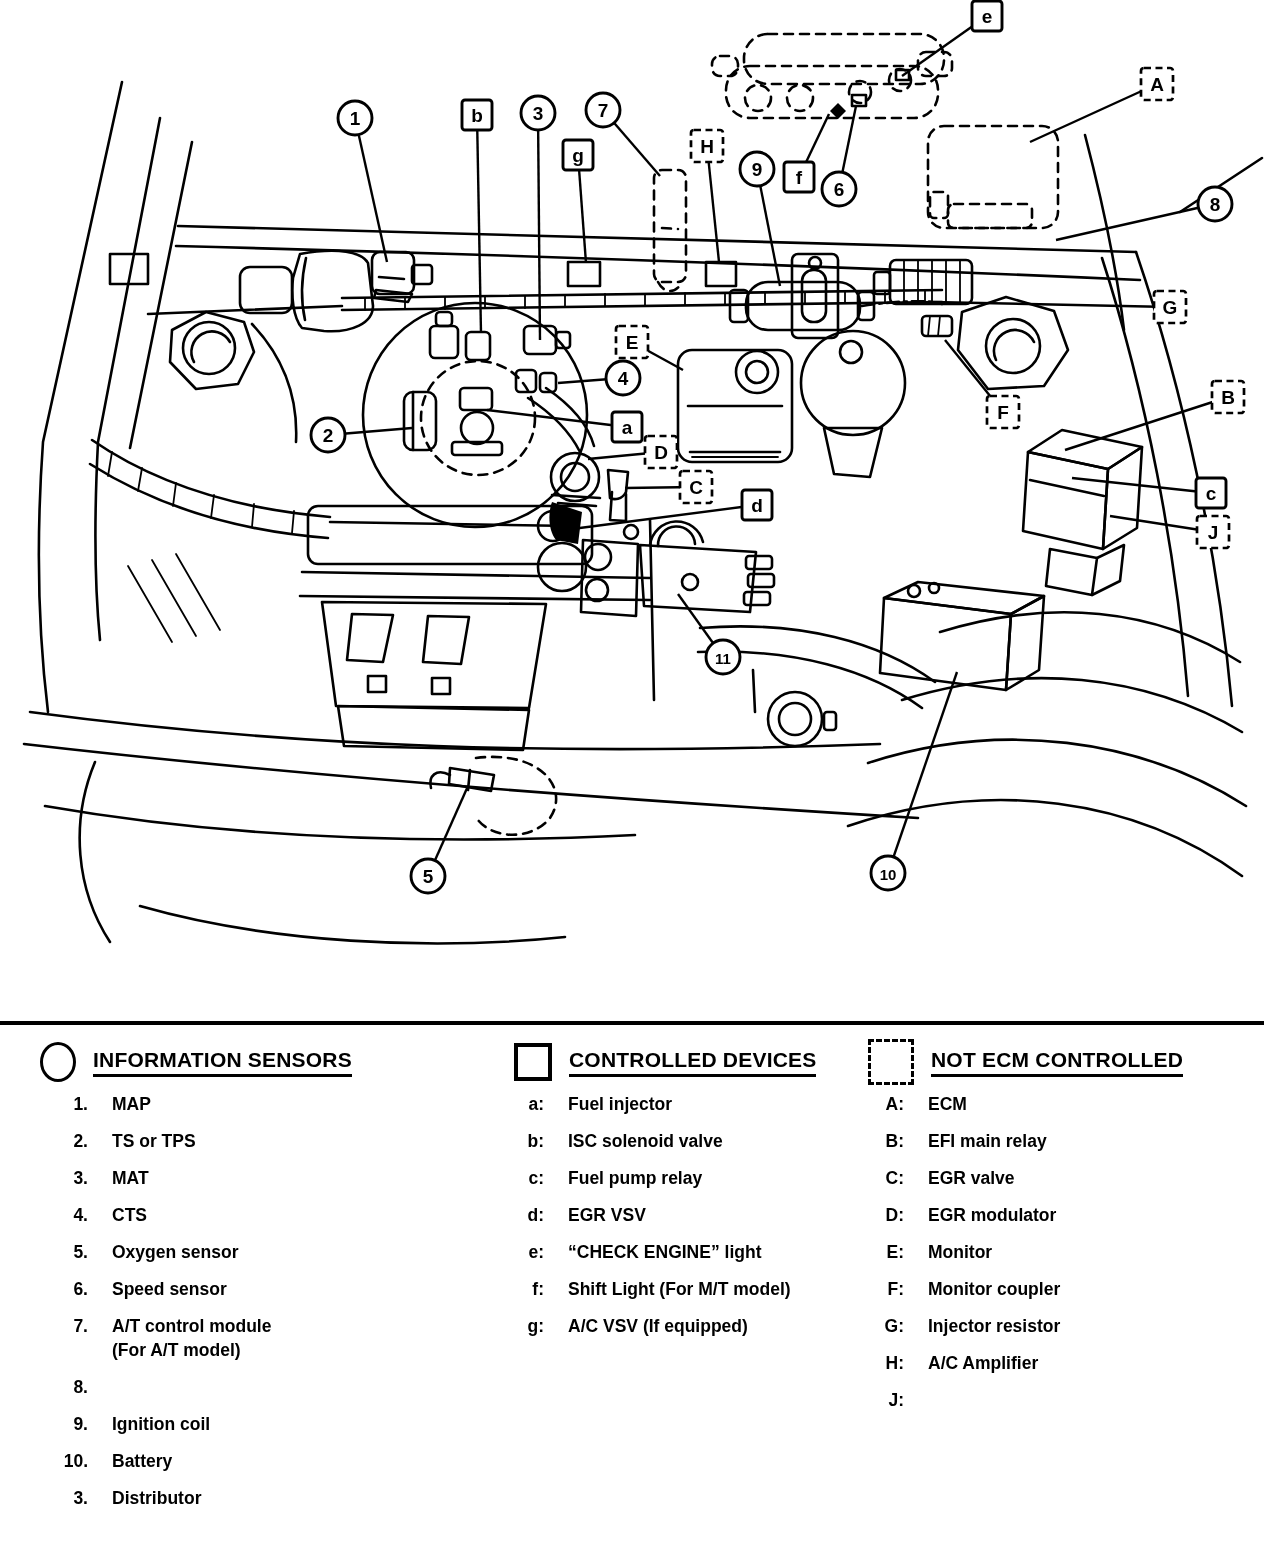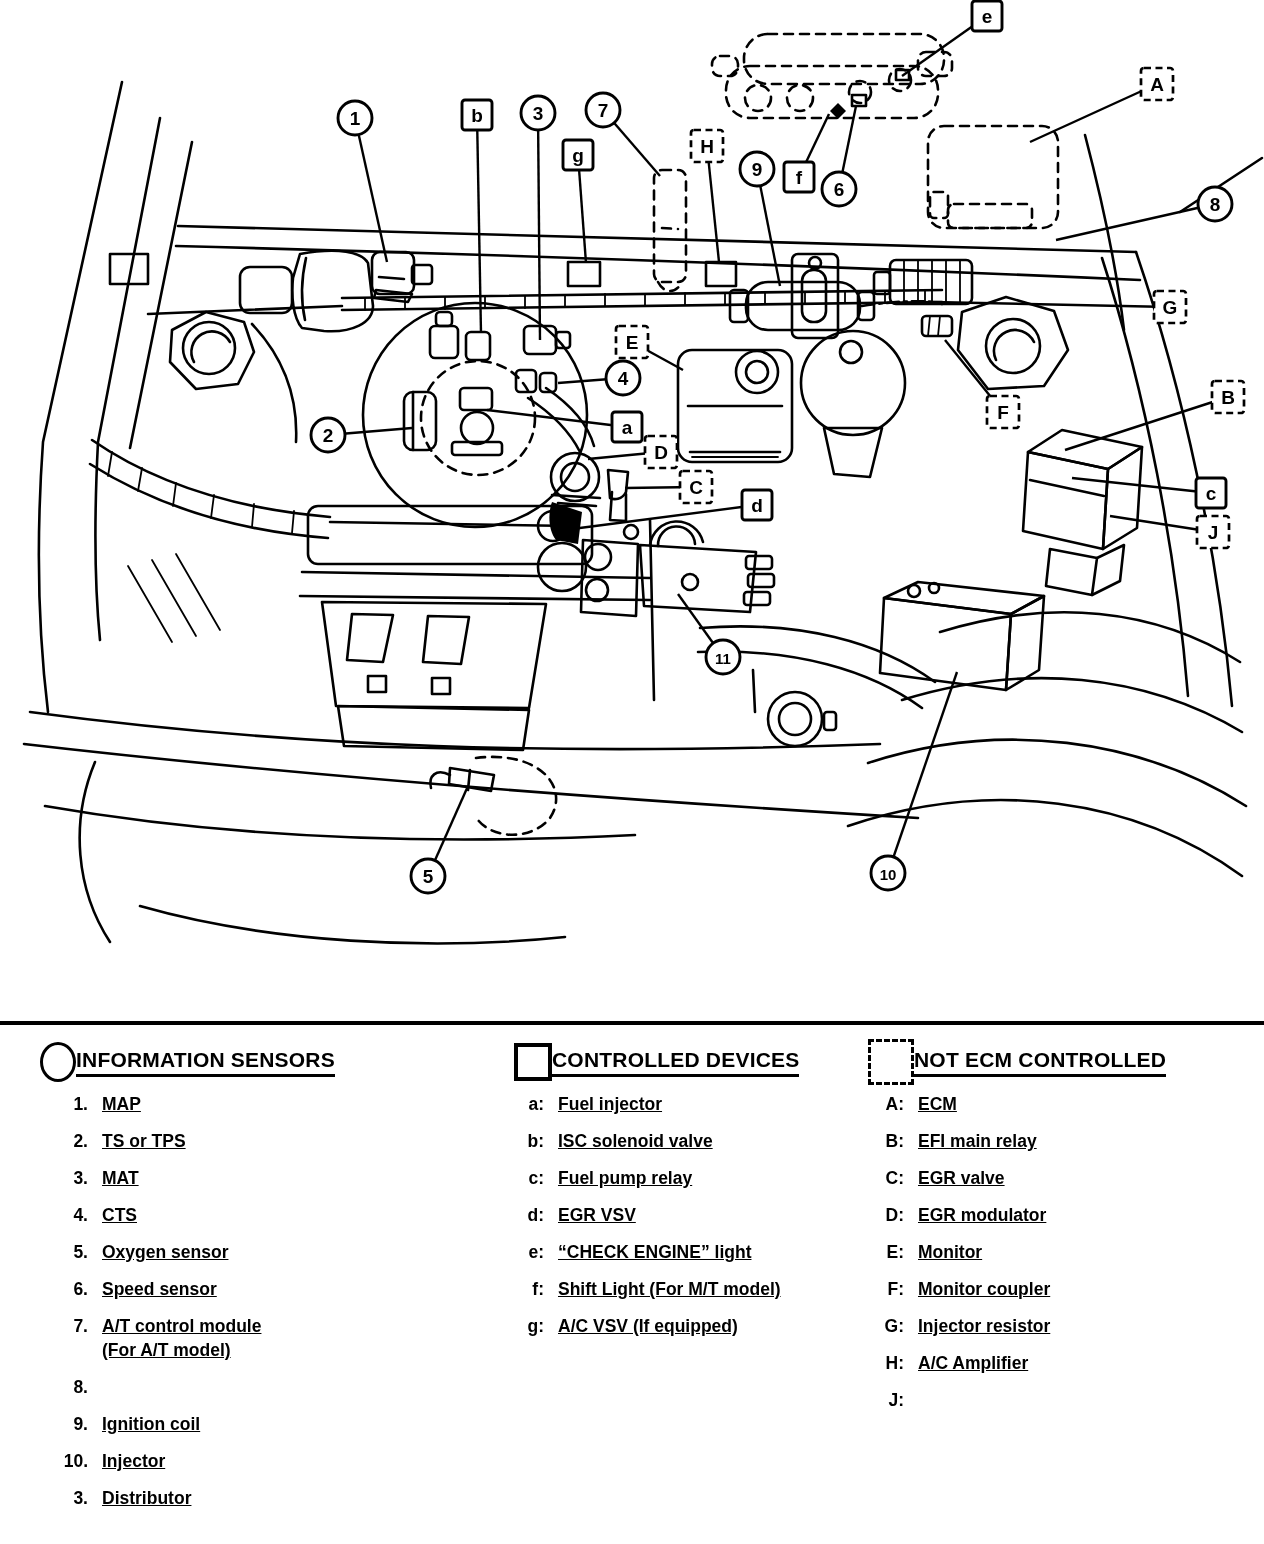--- a/index.html
+++ b/index.html
@@ -20,32 +20,32 @@
   #callouts text{font:700 19px "Liberation Sans","DejaVu Sans",sans-serif;fill:#000;
       text-anchor:middle;stroke:none;}
   #callouts text.small{font-size:15px;}
   
   .divider{position:absolute;left:0;top:1021px;width:1264px;height:4px;background:#000;}
   
   .legend-col{position:absolute;top:1040px;}
   .col-0{left:40px;width:440px;}
   .col-1{left:514px;width:385px;}
   .col-2{left:868px;width:396px;}
-  .legend-head{display:flex;align-items:center;height:44px;margin-bottom:8px;}
+  .legend-head{display:flex;align-items:center;gap:17px;height:44px;margin-bottom:8px;}
   .sym{flex:0 0 auto;box-sizing:border-box;}
   .sym.circle{width:36px;height:40px;border:3.5px solid #000;border-radius:50%;}
   .sym.square{width:38px;height:38px;border:4px solid #000;}
   .sym.dashed-square{width:46px;height:46px;border:3px dashed #000;}
   .legend-title{font-size:21px;font-weight:700;letter-spacing:0.2px;
       border-bottom:3px solid #000;padding-bottom:2px;white-space:nowrap;}
   .legend-item{display:flex;margin-bottom:13px;font-size:17.5px;font-weight:700;line-height:24px;}
   .legend-item .key{flex:0 0 auto;text-align:right;width:48px;}
   .col-1 .legend-item .key{width:30px;}
   .col-2 .legend-item .key{width:36px;}
-  .legend-item .lab{margin-left:14px;white-space:pre-line;text-decoration:underline;}
+  .legend-item .lab{margin-left:24px;white-space:pre-line;}
 </style>
 </head>
 <body>
 
 <div class="page">
 
   <svg id="diagram" width="1264" height="1022" viewBox="0 0 1264 1022">
 
     <g class="art">
 
@@ -448,21 +448,21 @@
           </div>
           <div class="legend-item">
             <span class="key">8.</span>
           </div>
           <div class="legend-item">
             <span class="key">9.</span>
             <span class="lab">Ignition coil</span>
           </div>
           <div class="legend-item">
             <span class="key">10.</span>
-            <span class="lab">Injector</span>
+            <span class="lab">Battery</span>
           </div>
           <div class="legend-item">
             <span class="key">3.</span>
             <span class="lab">Distributor</span>
           </div>
         </div>
       </div>
       <div class="legend-col col-1">
         <div class="legend-head">
           <span class="sym square"></span>

